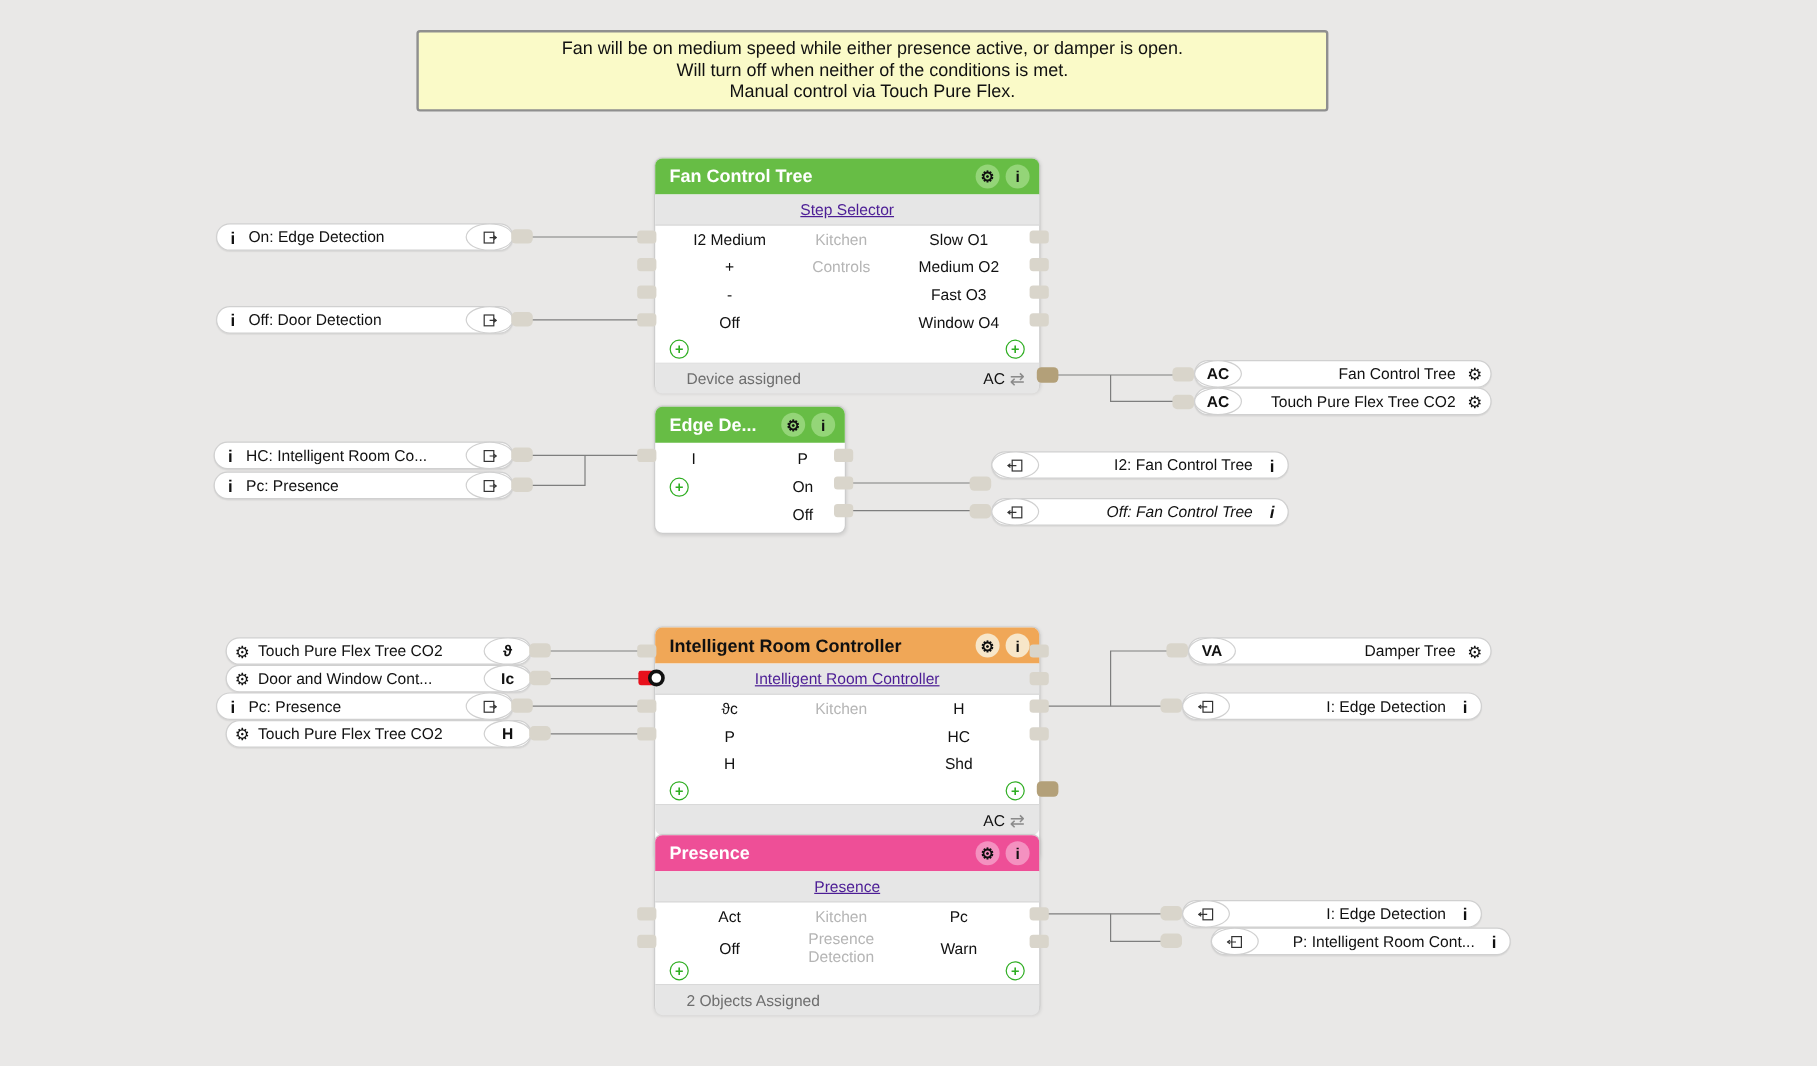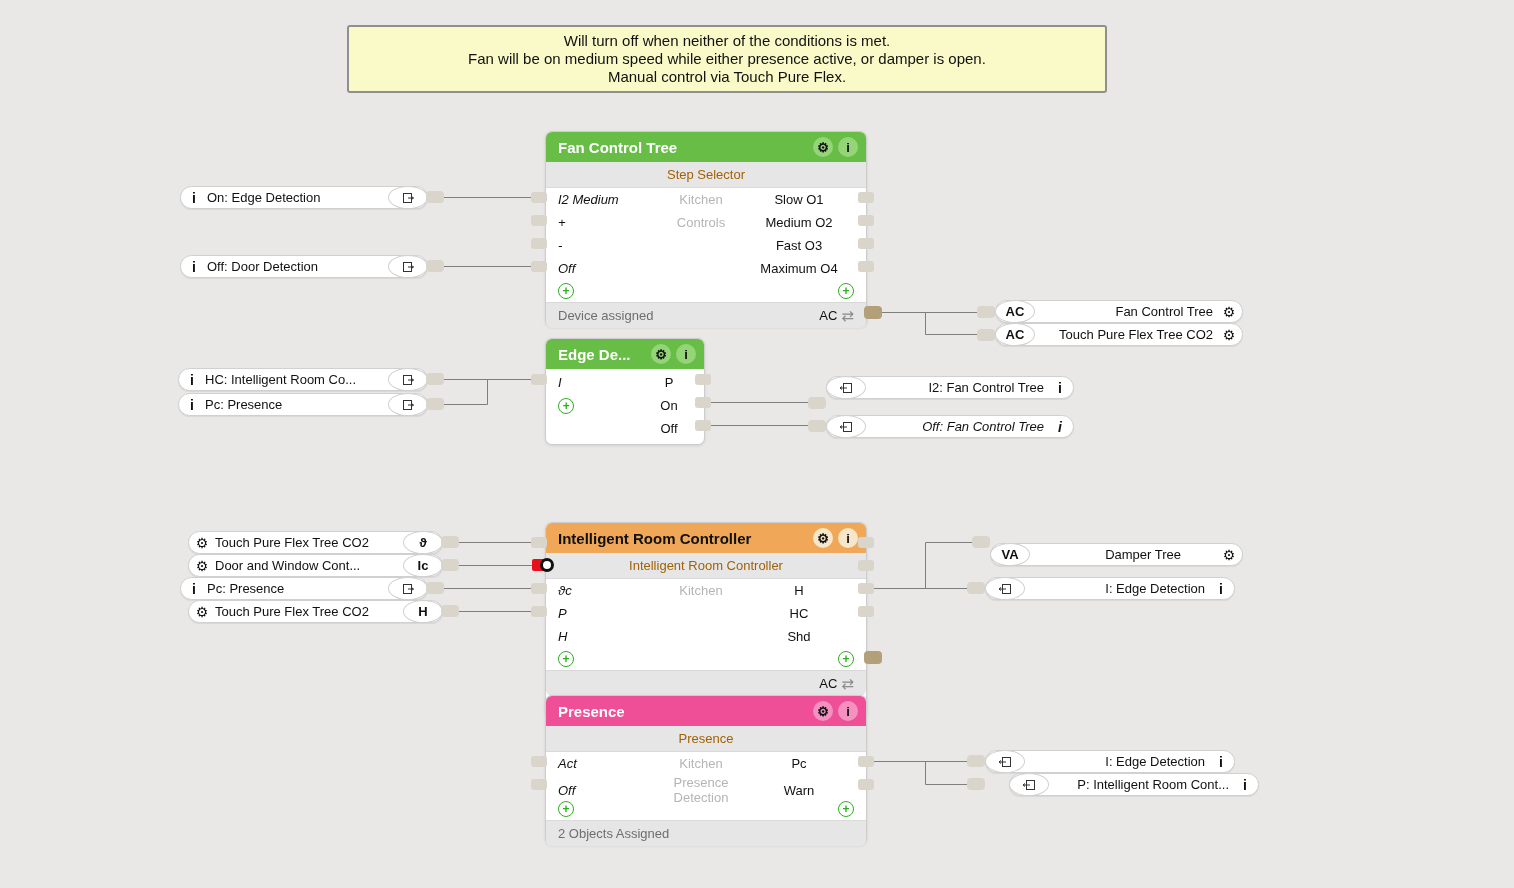--- a/index.html
+++ b/index.html
@@ -19,33 +19,33 @@
   .hdr.green{background:#67bd45;color:#fff;}
   .hdr.orange{background:#f0a757;color:#111;}
   .hdr.pink{background:#ee4f97;color:#fff;}
   .hdr-icos{margin-left:auto;display:flex;gap:5px;}
   .circ{width:20px;height:20px;border-radius:50%;display:flex;align-items:center;
         justify-content:center;font-size:13px;color:#111;font-weight:bold;}
   .circ.g{background:#94d578;}
   .circ.o{background:#f7e6c9;}
   .circ.p{background:#f491c0;}
   .sub{height:25px;background:#e6e6e6;border-bottom:1px solid #d9d9d9;display:flex;
-       align-items:center;justify-content:center;font-size:13px;color:#a16207;}
+       align-items:center;justify-content:center;font-size:13px;color:#4c1d95;text-decoration:underline;}
   .row{height:23px;display:grid;grid-template-columns:100px 1fr 110px;align-items:center;
        padding:0 12px;font-size:13px;color:#111;}
   .row.narrow{grid-template-columns:40px 1fr 46px;}
-  .row .l{text-align:left;font-style:italic;}
+  .row .l{text-align:center;}
   .row .c{text-align:center;color:#b5b5b5;}
   .row .r{text-align:center;}
   .plusrow{height:22px;display:flex;align-items:center;justify-content:space-between;padding:0 12px;}
   .plus{width:14px;height:14px;border-radius:50%;border:1.5px solid #2fae22;color:#2fae22;
         font-size:12px;font-weight:bold;display:flex;align-items:center;justify-content:center;line-height:1;}
   .foot{height:25px;background:#e6e6e6;border-top:1px solid #d9d9d9;border-radius:0 0 6px 6px;
         display:flex;align-items:center;padding:0 12px;font-size:13px;}
-  .foot .fl{color:#6e6e6e;}
+  .foot .fl{color:#6e6e6e;margin-left:14px;}
   .foot .fr{margin-left:auto;color:#111;display:flex;align-items:center;gap:4px;}
   .swap{color:#8a8a8a;font-size:15px;}
 
   
   .pill{position:absolute;height:23px;background:#fff;border:1px solid #d0d0d0;border-radius:12px;
         display:flex;align-items:center;font-size:13px;color:#111;
         box-shadow:0 1px 1px rgba(0,0,0,.07);z-index:1;box-sizing:border-box;}
   .pill .lead{width:26px;display:flex;align-items:center;justify-content:center;flex:0 0 auto;}
   .pill .info-g{font-weight:bold;font-size:14px;}
   .pill .gear-g{font-size:14px;}
@@ -56,22 +56,22 @@
           font-weight:bold;font-size:13px;box-sizing:border-box;}
 
   .wires{position:absolute;left:0;top:0;z-index:3;pointer-events:none;}
 </style>
 </head>
 <body>
 
 <div id="canvas">
 
   <div class="note">
+    <div>Fan will be on medium speed while either presence active, or damper is open.</div>
     <div>Will turn off when neither of the conditions is met.</div>
-    <div>Fan will be on medium speed while either presence active, or damper is open.</div>
     <div>Manual control via Touch Pure Flex.</div>
   </div>
 
   <div class="block" style="left:545px;top:131px;width:320px;height:194px;">
     <div class="hdr green">
       <span>Fan Control Tree</span>
       <span class="hdr-icos">
         <span class="circ g">⚙</span>
         <span class="circ g">i</span>
       </span>
@@ -88,21 +88,21 @@
       <span class="r">Medium O2</span>
     </div>
     <div class="row">
       <span class="l">-</span>
       <span class="c"></span>
       <span class="r">Fast O3</span>
     </div>
     <div class="row">
       <span class="l">Off</span>
       <span class="c"></span>
-      <span class="r">Maximum O4</span>
+      <span class="r">Window O4</span>
     </div>
     <div class="plusrow">
       <span class="plus">+</span>
       <span class="plus">+</span>
     </div>
     <div class="foot">
       <span class="fl">Device assigned</span>
       <span class="fr">
           <span>AC</span>
           <span class="swap">⇄</span>
@@ -297,21 +297,21 @@
     <span class="bubble">
       <svg width="14" height="14" viewBox="0 0 14 14">
           <rect x="4.5" y="2.5" width="8" height="9" fill="none" stroke="#333"></rect>
           <line x1="1" y1="7" x2="8" y2="7" stroke="#333"></line>
           <path d="M3 5.5 L1 7 L3 8.5" fill="none" stroke="#333"></path>
         </svg>
     </span>
     <span class="lbl right">Off: Fan Control Tree</span>
     <span class="lead info-g">i</span>
   </div>
-  <div class="pill" style="left:990px;top:543px;width:253px;gap:32px;">
+  <div class="pill" style="left:990px;top:531px;width:253px;">
     <span class="bubble">VA</span>
     <span class="lbl right">Damper Tree</span>
     <span class="lead gear-g">⚙</span>
   </div>
   <div class="pill" style="left:985px;top:577px;width:250px;">
     <span class="bubble">
       <svg width="14" height="14" viewBox="0 0 14 14">
           <rect x="4.5" y="2.5" width="8" height="9" fill="none" stroke="#333"></rect>
           <line x1="1" y1="7" x2="8" y2="7" stroke="#333"></line>
           <path d="M3 5.5 L1 7 L3 8.5" fill="none" stroke="#333"></path>

